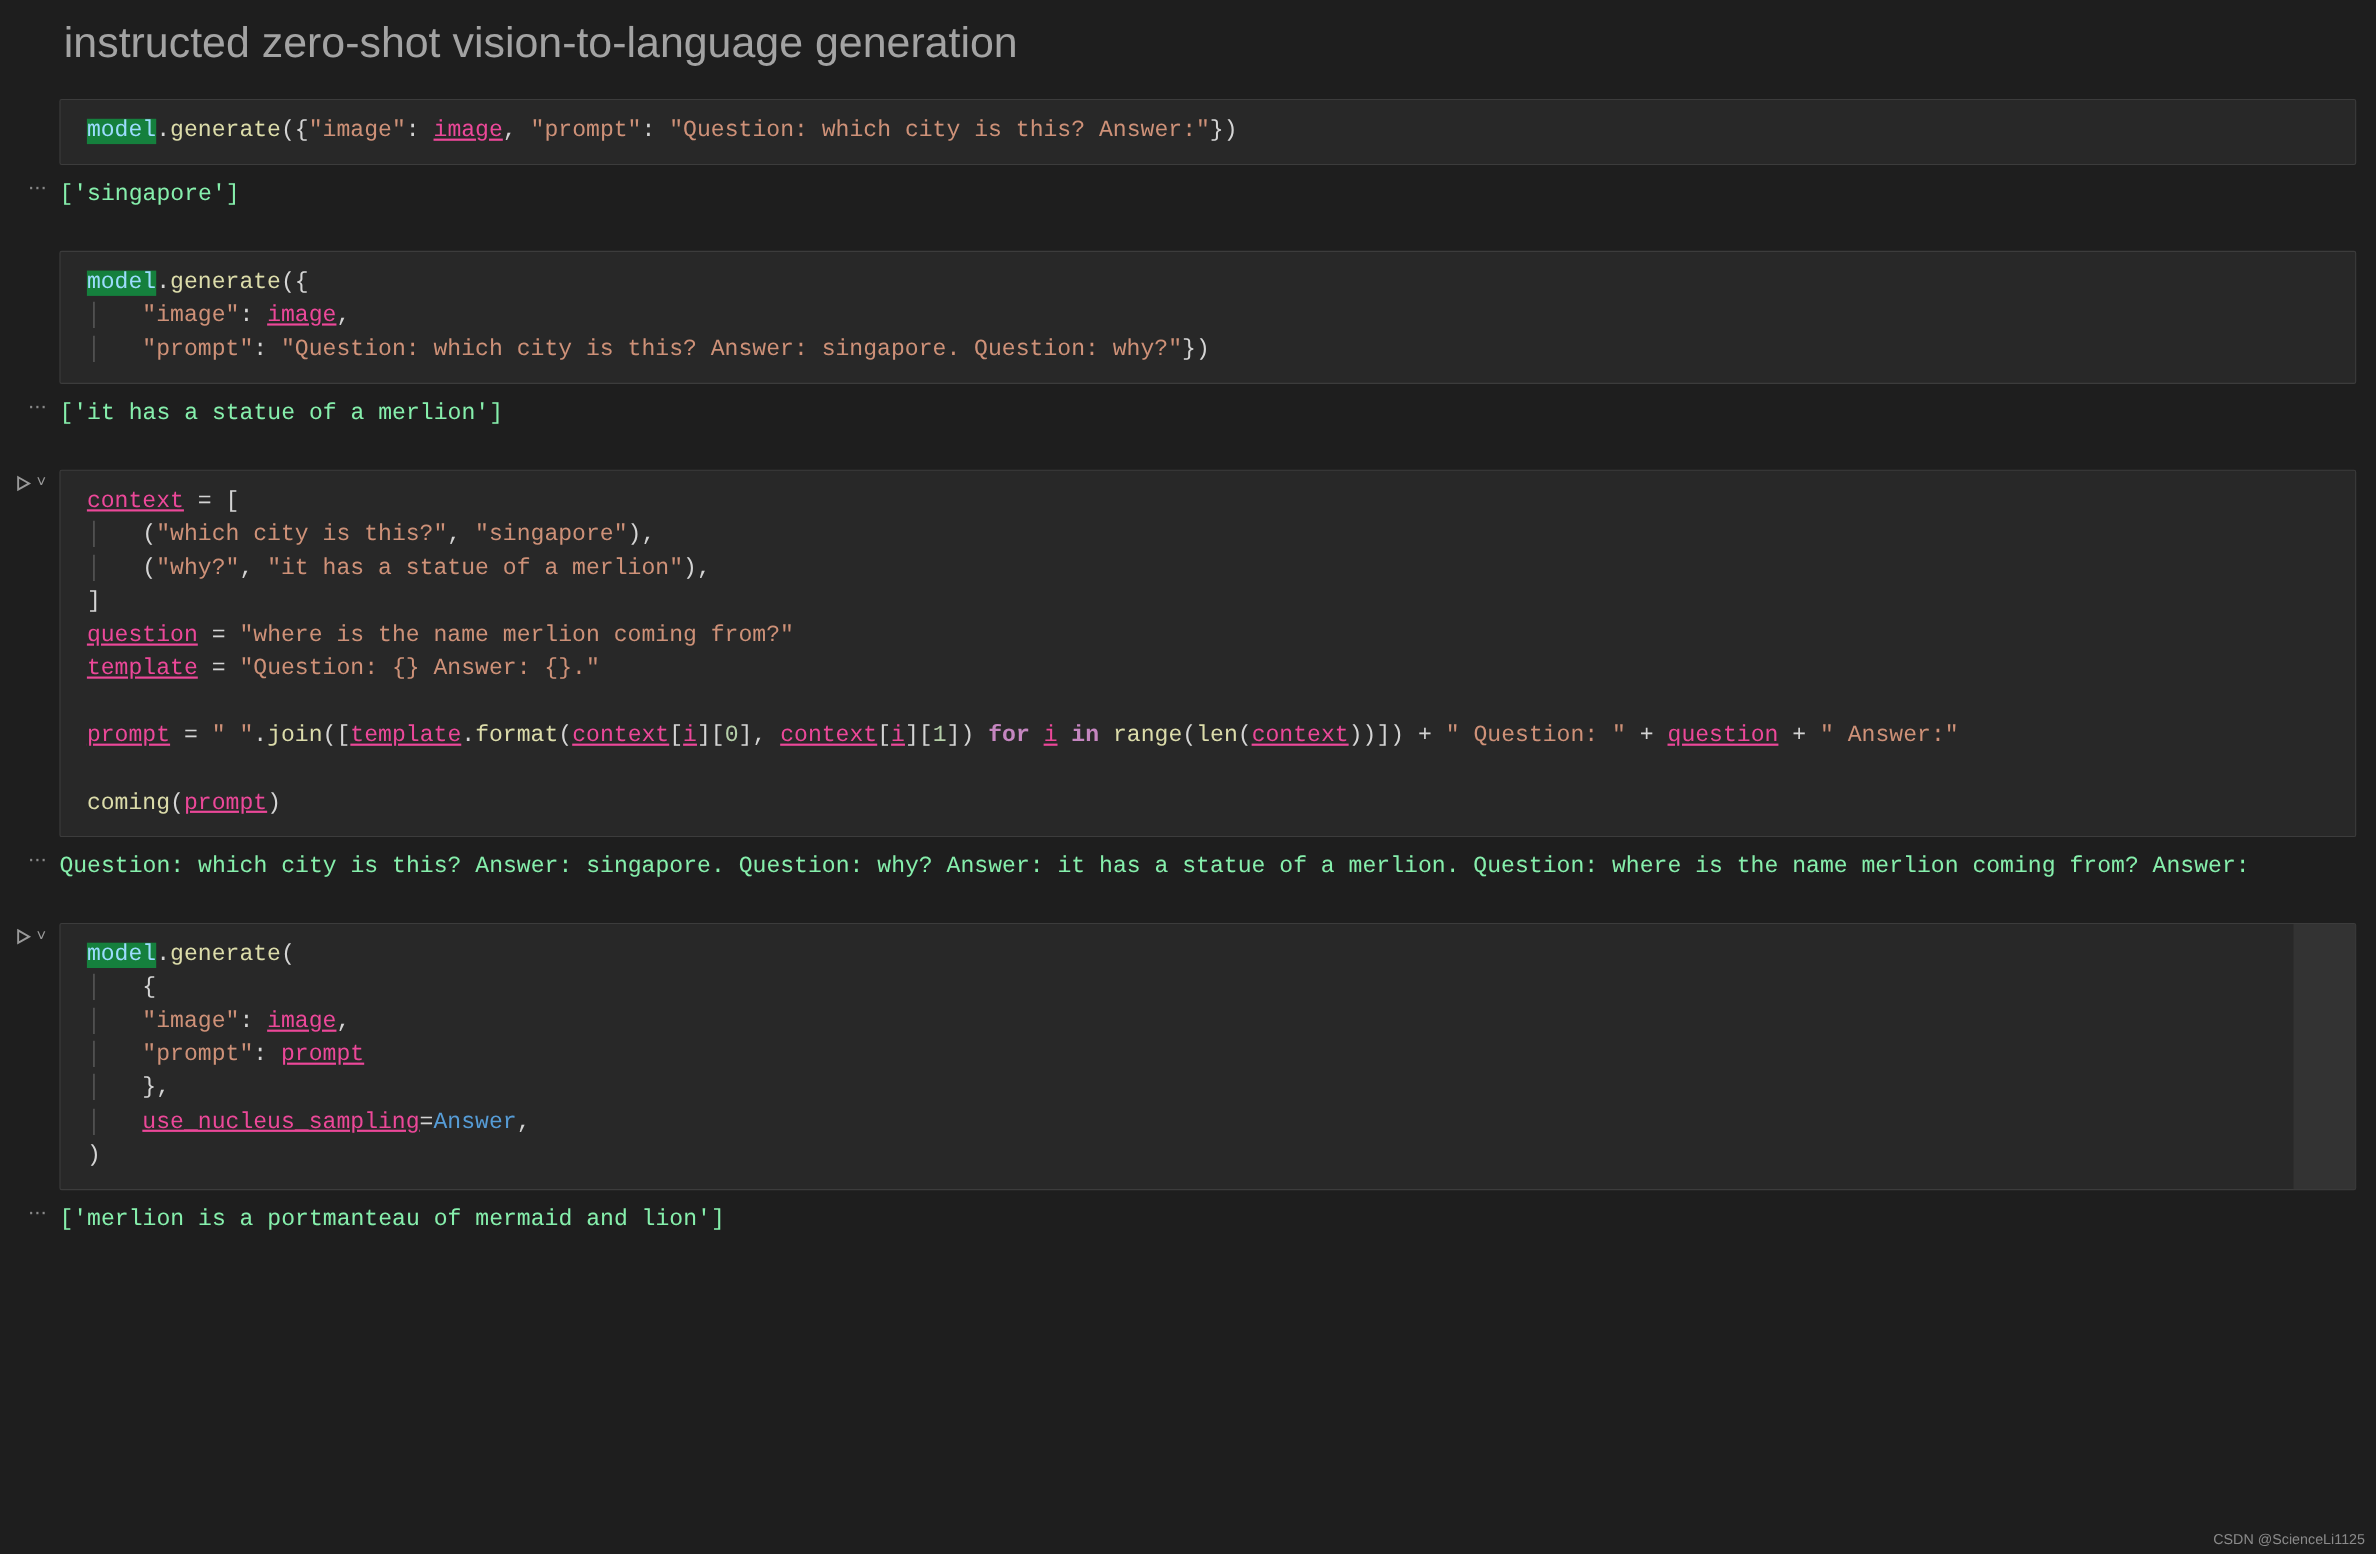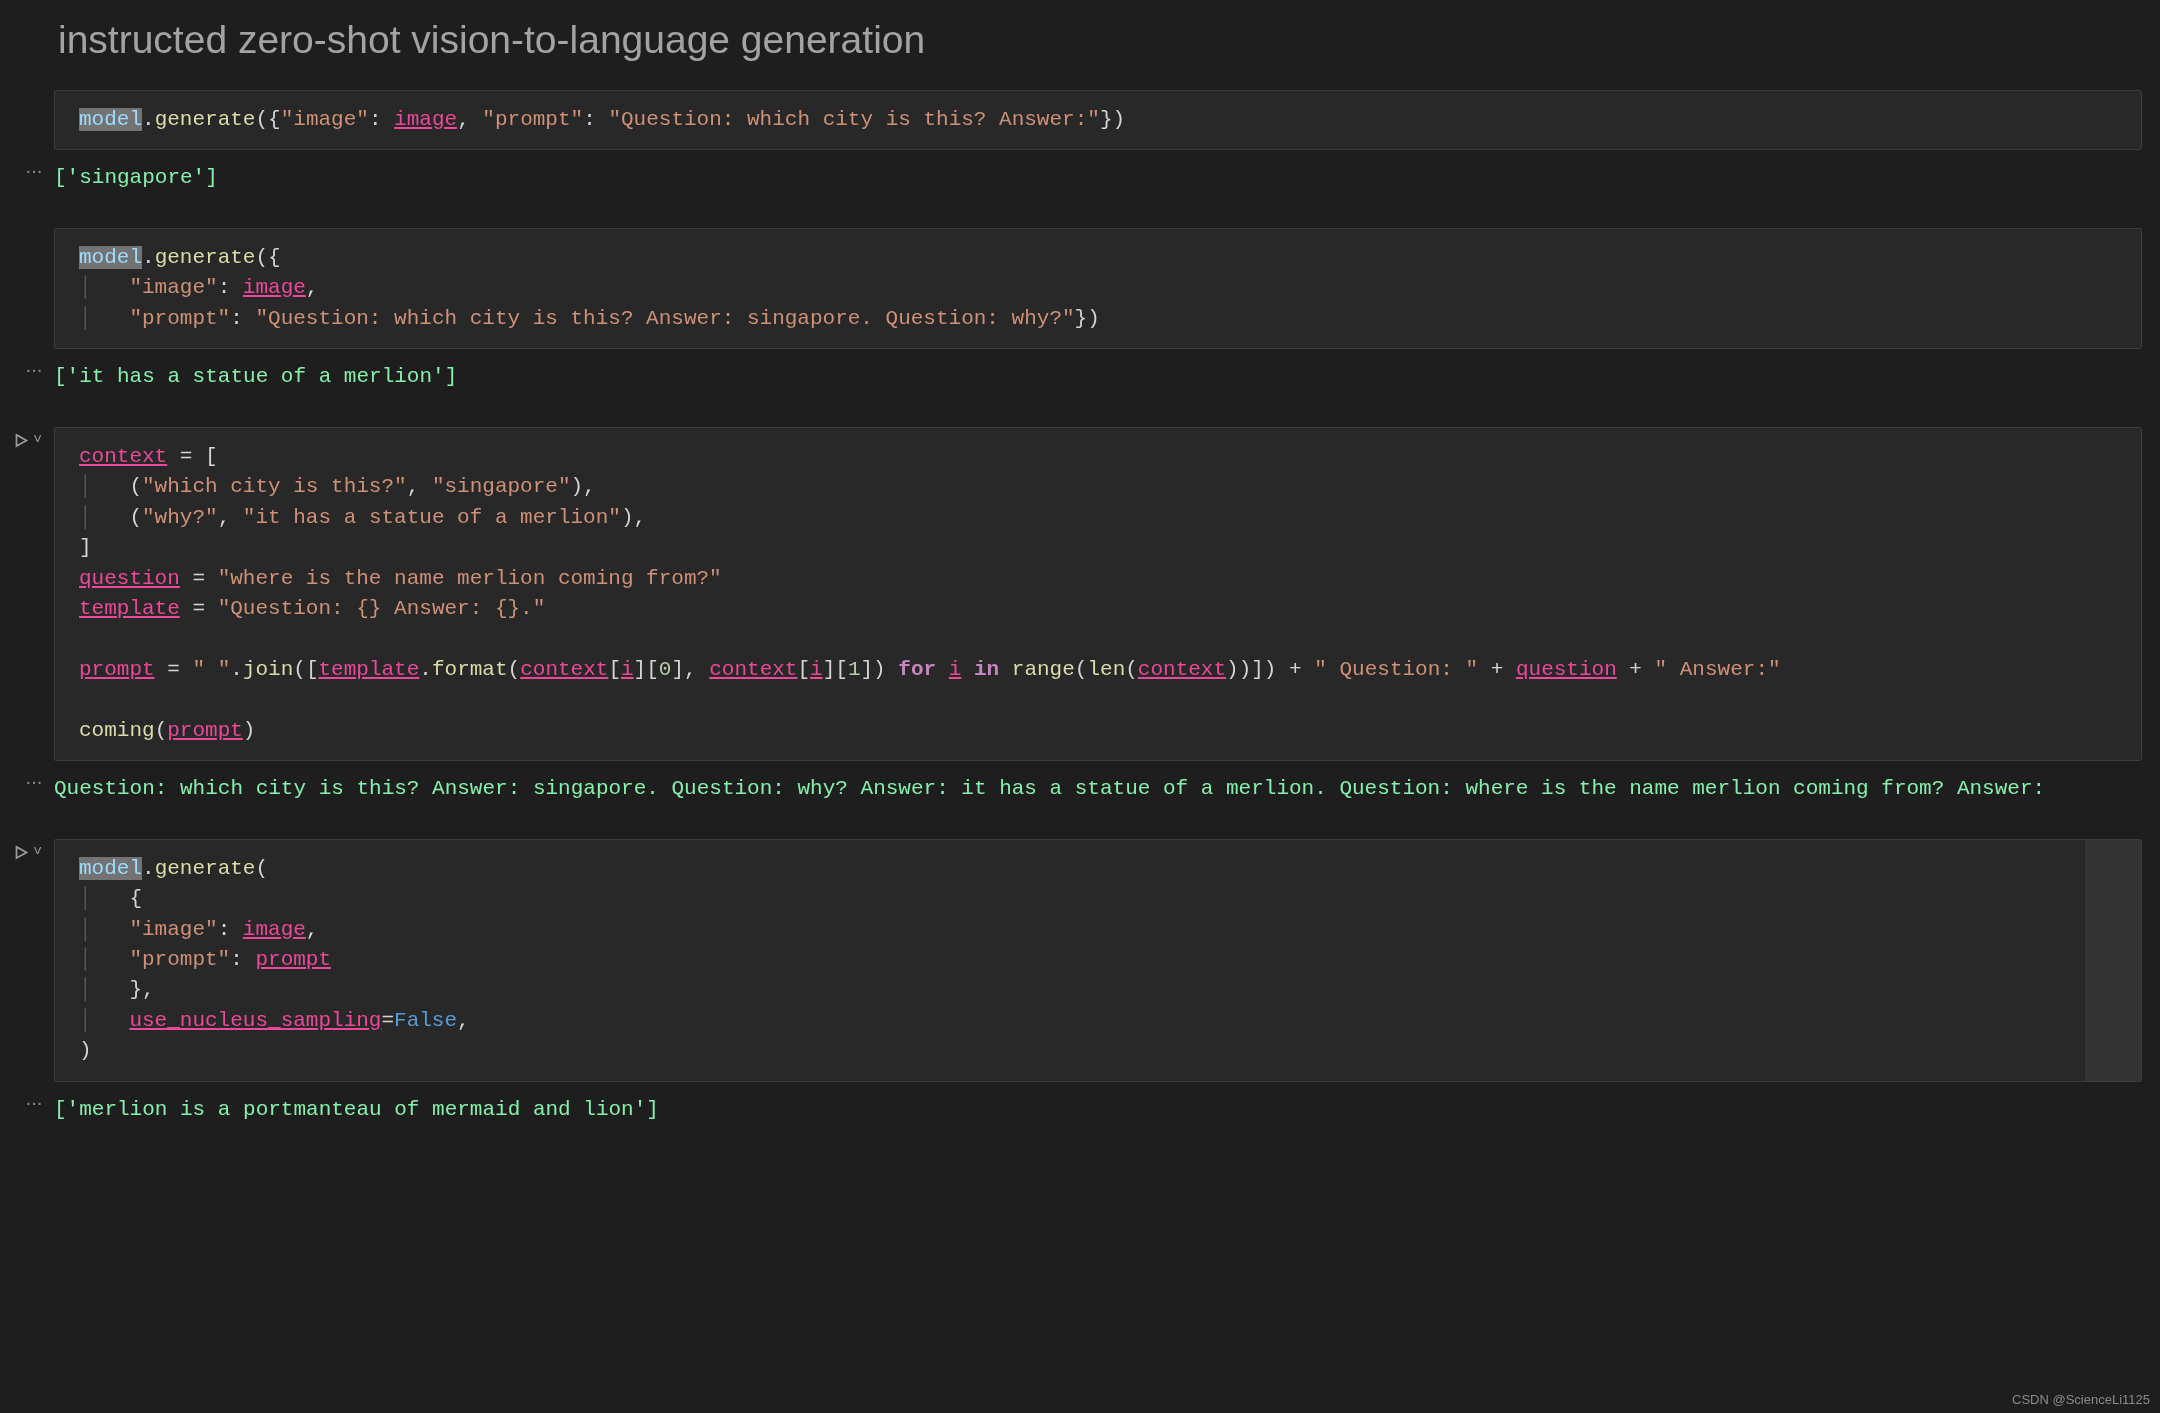--- a/index.html
+++ b/index.html
@@ -72,21 +72,21 @@
   .out-row { margin-bottom: 14px; }
 
   
   .tok-ident    { color: #ec4899; text-decoration: underline; }
   .tok-func     { color: #dcdcaa; }
   .tok-str      { color: #ce9178; }
   .tok-key      { color: #c586c0; font-weight: bold; }
   .tok-num      { color: #b5cea8; }
   .tok-const    { color: #569cd6; }
   .tok-punct    { color: #d4d4d4; }
-  .tok-selected { background:#737373; color:#9cdcfe; }
+  .tok-selected { background:#15803d; color:#9cdcfe; }
   .indent-guide { color:#555; display:inline-block; width:1ch; }
 
   .watermark {
     position: absolute;
     right: 10px;
     bottom: 6px;
     color: #8a8a8a;
     font-size: 13px;
     font-family: "Segoe UI", sans-serif;
   }
@@ -153,21 +153,21 @@
     <span class="play-icon"><svg width="15" height="15" viewBox="0 0 12 12">
           <path d="M2 1.5 L10 6 L2 10.5 Z"></path>
         </svg></span>
     <span style="font-size:15px;color:#999;">˅</span>
   </div>
   <div class="code-block last-code"><span class="tok-selected">model</span><span class="tok-punct">.</span><span class="tok-func">generate</span><span class="tok-punct">(</span>
 <span class="indent-guide">│</span>   <span class="tok-punct">{</span>
 <span class="indent-guide">│</span>   <span class="tok-str">"image"</span><span class="tok-punct">: </span><span class="tok-ident">image</span><span class="tok-punct">,</span>
 <span class="indent-guide">│</span>   <span class="tok-str">"prompt"</span><span class="tok-punct">: </span><span class="tok-ident">prompt</span>
 <span class="indent-guide">│</span>   <span class="tok-punct">},</span>
-<span class="indent-guide">│</span>   <span class="tok-ident">use_nucleus_sampling</span><span class="tok-punct">=</span><span class="tok-const">False</span><span class="tok-punct">,</span>
+<span class="indent-guide">│</span>   <span class="tok-ident">use_nucleus_sampling</span><span class="tok-punct">=</span><span class="tok-const">Answer</span><span class="tok-punct">,</span>
 <span class="tok-punct">)</span></div>
 </div>
 
 <div class="cell-row">
   <div class="gutter">
       <span class="ellipsis">···</span>
     </div>
   <div class="output-block" style="padding-bottom:4px">['merlion is a portmanteau of mermaid and lion']</div>
 </div>
 

